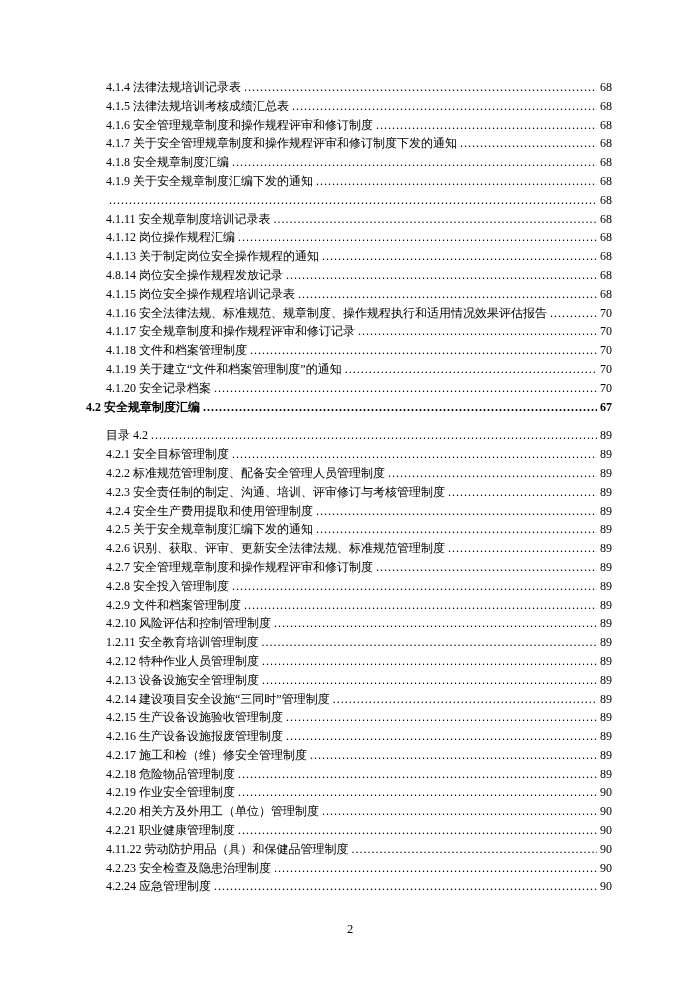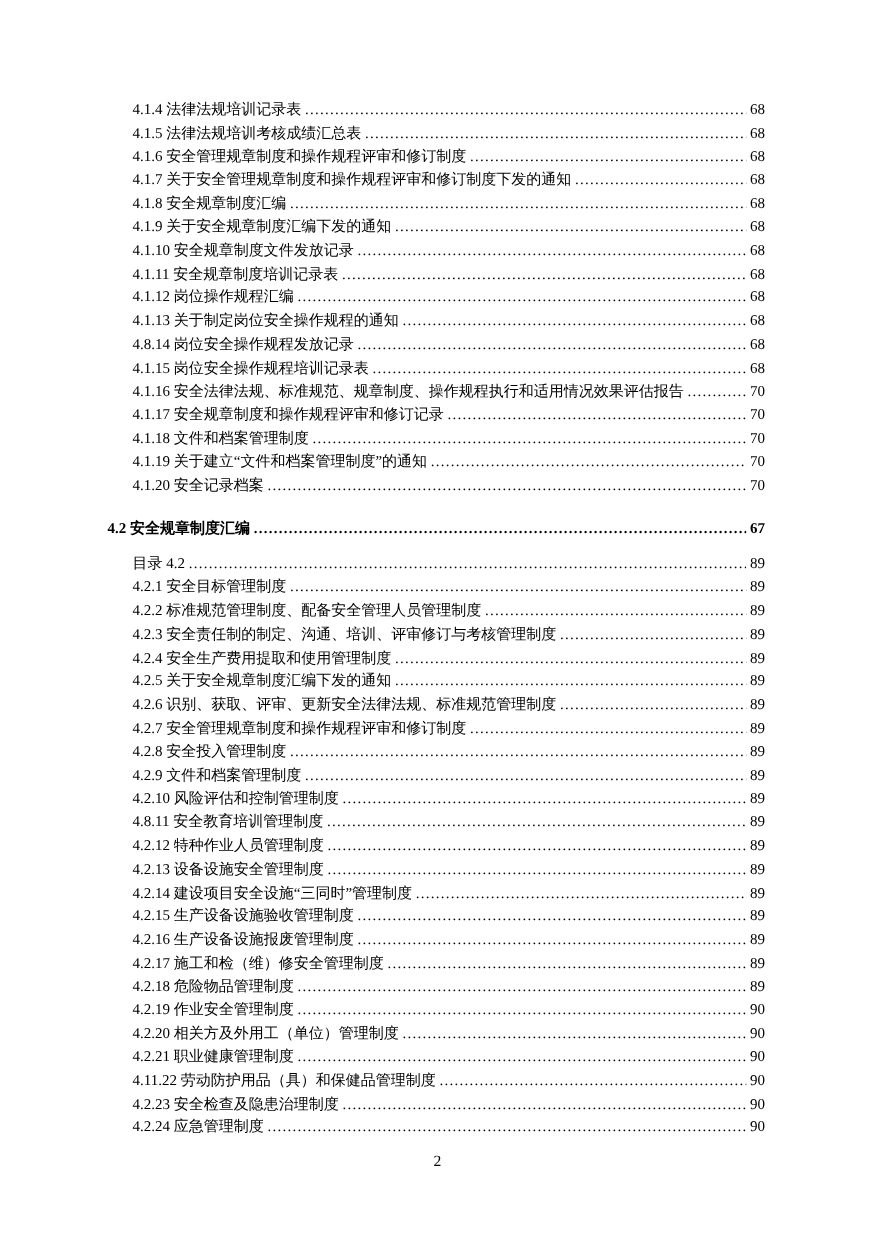--- a/index.html
+++ b/index.html
@@ -36,21 +36,20 @@
     letter-spacing: 1px;
     color: #000;
   }
   .toc-row .dots::after {
     content: "........................................................................................................................................................................................................";
   }
   .toc-row .pg { white-space: nowrap; flex: 0 0 auto; }
   .section .toc-row { padding-left: 20px; }
   .heading-row {
     font-weight: bold;
-    margin-top: 15px;
     margin-bottom: 10px;
   }
   .footer {
     position: absolute;
     left: 0;
     bottom: 52px;
     width: 100%;
     text-align: center;
     font-size: 12.5px;
     color: #000;
@@ -86,21 +85,20 @@
         <span class="lbl">4.1.8 安全规章制度汇编</span>
         <span class="dots"></span>
         <span class="pg">68</span>
       </div>
       <div class="toc-row">
         <span class="lbl">4.1.9 关于安全规章制度汇编下发的通知</span>
         <span class="dots"></span>
         <span class="pg">68</span>
       </div>
       <div class="toc-row">
-        <span class="lbl">4.1.10 安全规章制度文件发放记录</span>
         <span class="dots"></span>
         <span class="pg">68</span>
       </div>
       <div class="toc-row">
         <span class="lbl">4.1.11 安全规章制度培训记录表</span>
         <span class="dots"></span>
         <span class="pg">68</span>
       </div>
       <div class="toc-row">
         <span class="lbl">4.1.12 岗位操作规程汇编</span>
@@ -205,21 +203,21 @@
         <span class="lbl">4.2.9 文件和档案管理制度</span>
         <span class="dots"></span>
         <span class="pg">89</span>
       </div>
       <div class="toc-row">
         <span class="lbl">4.2.10 风险评估和控制管理制度</span>
         <span class="dots"></span>
         <span class="pg">89</span>
       </div>
       <div class="toc-row">
-        <span class="lbl">4.8.11 安全教育培训管理制度</span>
+        <span class="lbl">1.2.11 安全教育培训管理制度</span>
         <span class="dots"></span>
         <span class="pg">89</span>
       </div>
       <div class="toc-row">
         <span class="lbl">4.2.12 特种作业人员管理制度</span>
         <span class="dots"></span>
         <span class="pg">89</span>
       </div>
       <div class="toc-row">
         <span class="lbl">4.2.13 设备设施安全管理制度</span>

